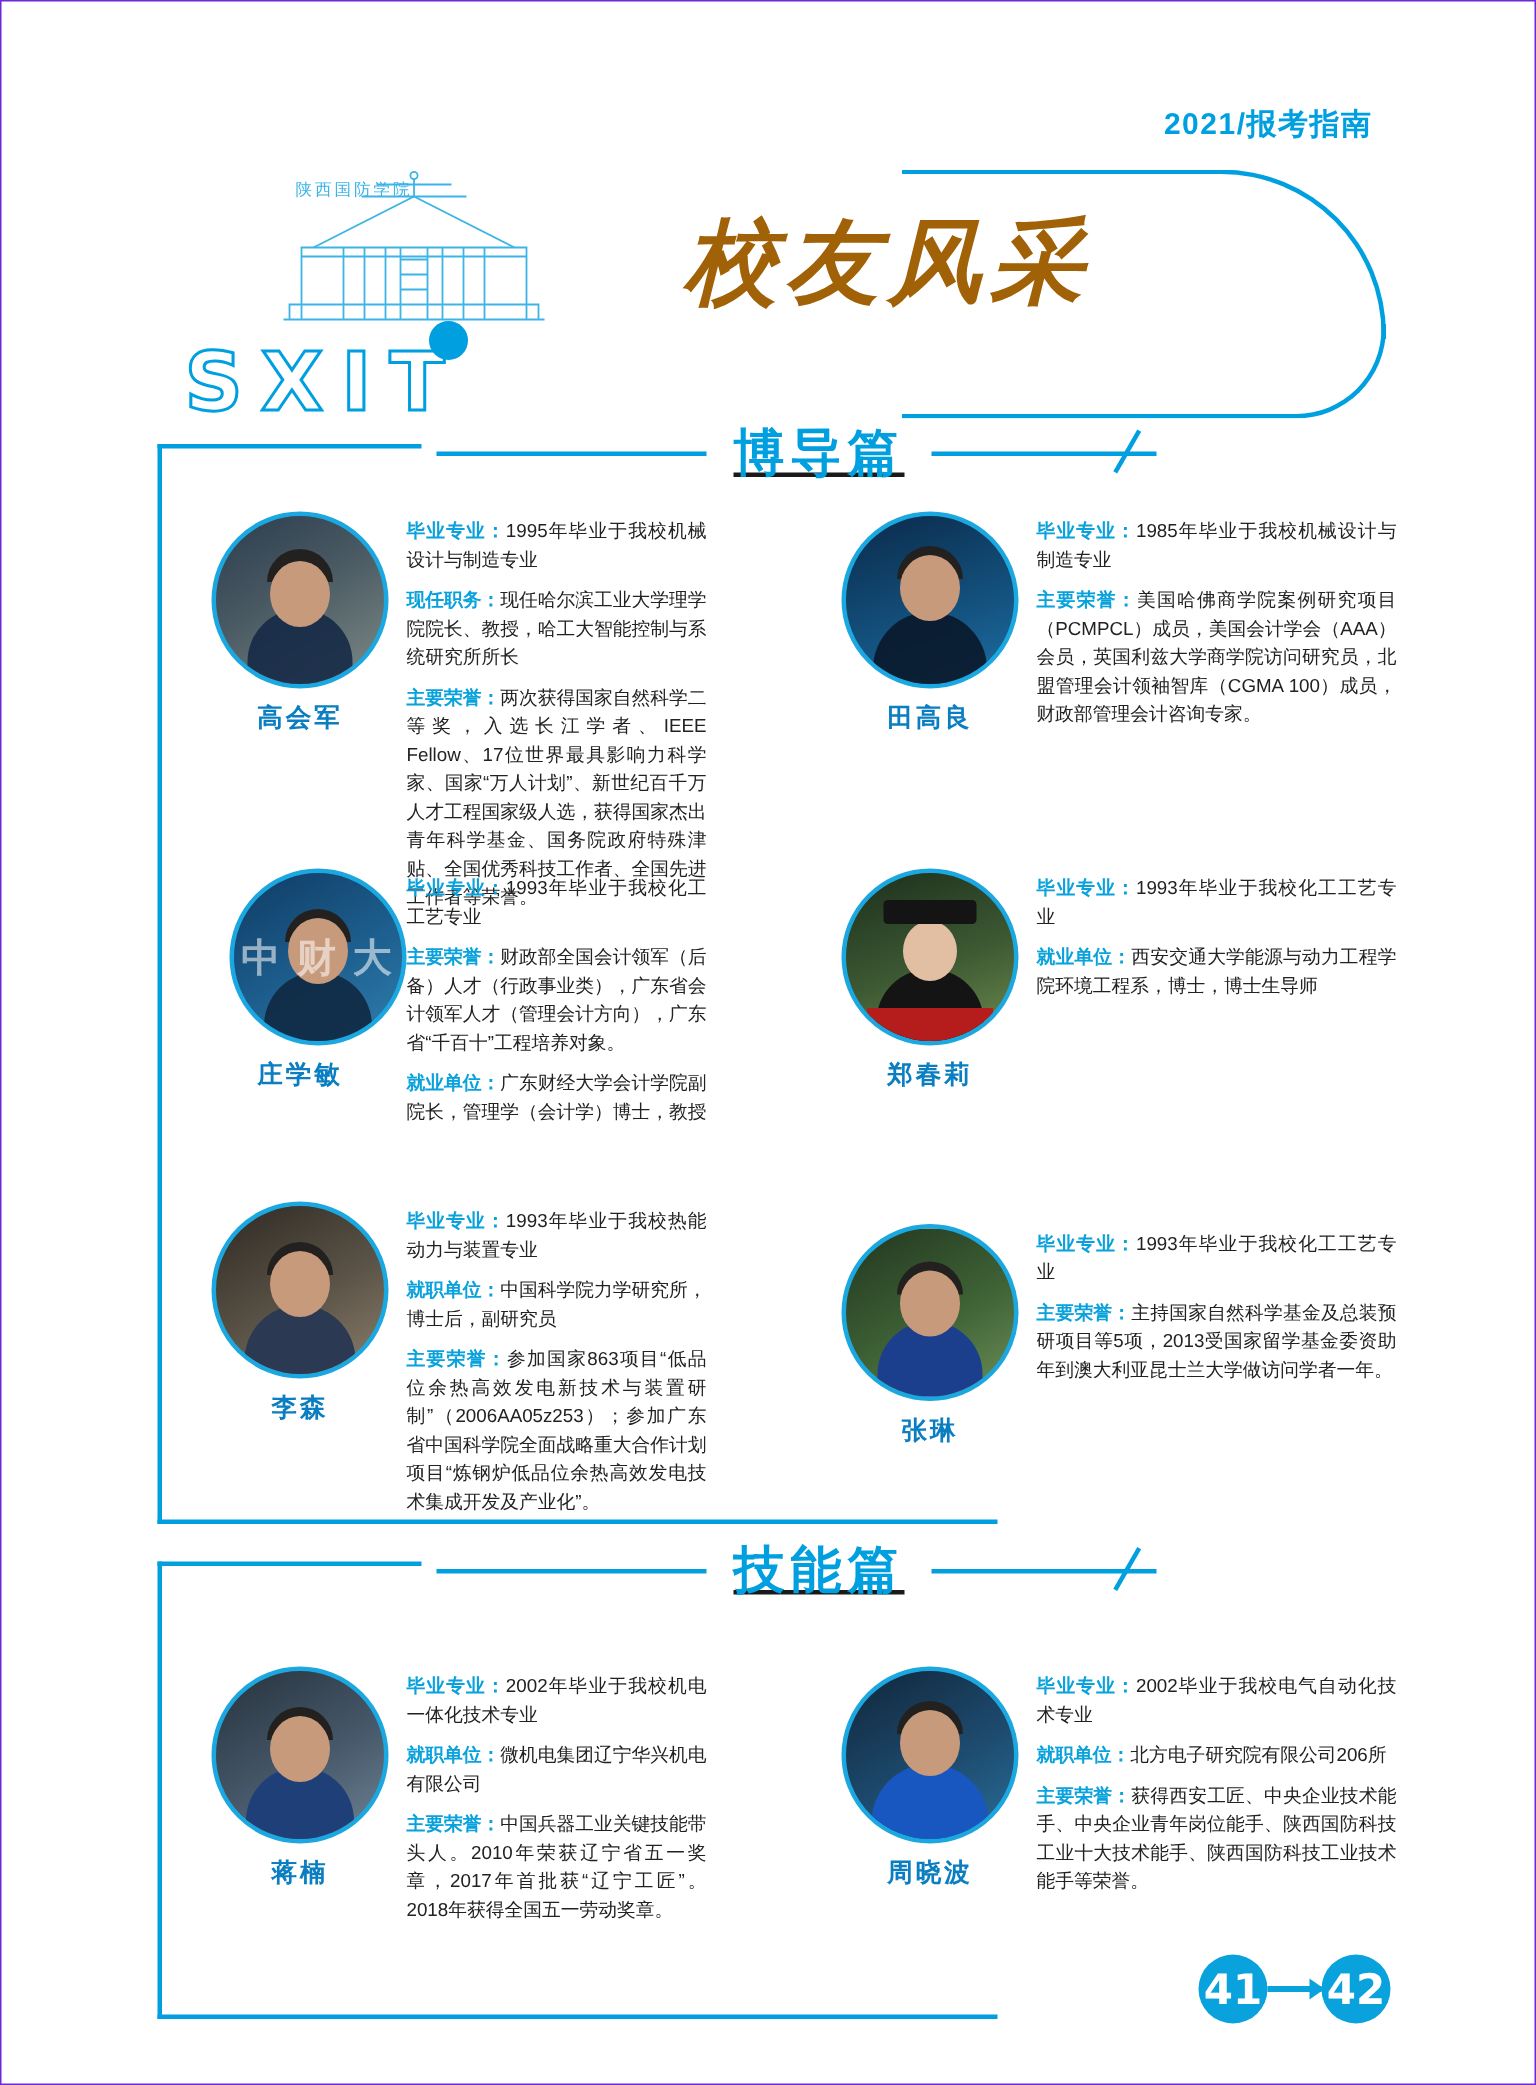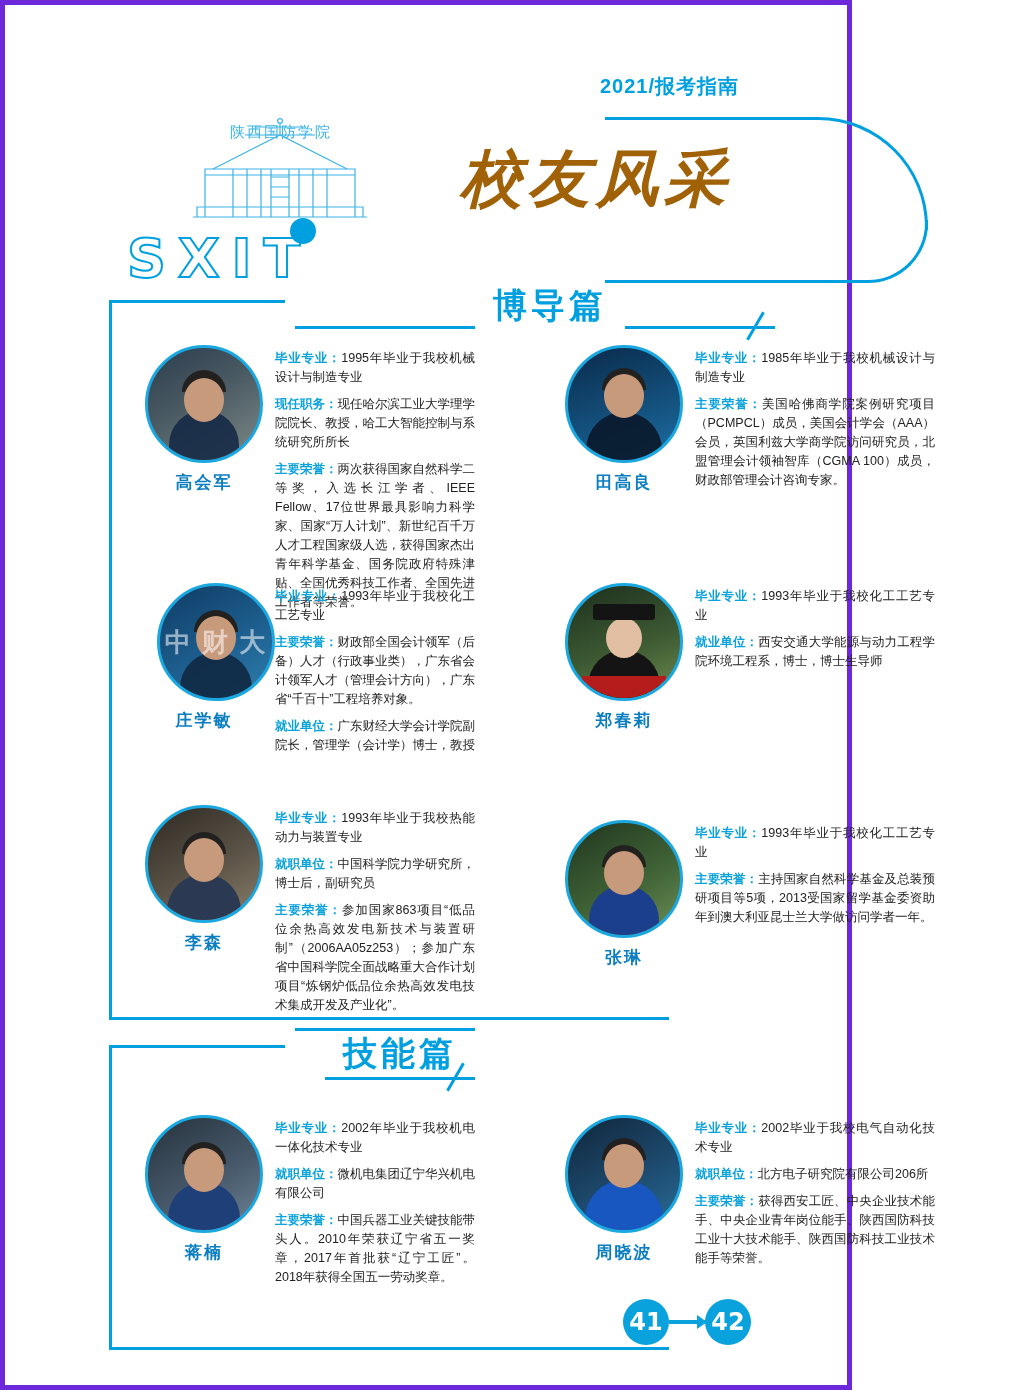--- a/index.html
+++ b/index.html
@@ -10,24 +10,24 @@
     width: 1024px;
     height: 1390px;
     background: #ffffff;
     font-family: "Liberation Sans", sans-serif;
     color: #1a1a1a;
     position: relative;
     overflow: hidden;
   }
   .page {
     position: relative;
-    width: 852px;
+    width: 1024px;
     height: 1390px;
     box-sizing: border-box;
-    border: 5px solid #6d28d9;
+    border: 1px solid #6d28d9;
     background: #fff;
   }
 
   
   .header-year {
     position: absolute;
     top: 68px;
     right: 108px;
     font-size: 20px;
     font-weight: bold;
@@ -91,31 +91,32 @@
   .building {
     position: absolute;
     top: 112px;
     left: 180px;
     width: 190px;
     height: 110px;
   }
   .building-label {
     position: absolute;
     top: 118px;
-    left: 225px;
-    font-size: 15px;
+    left: 196px;
+    font-size: 11px;
     color: #3cb4e5;
     letter-spacing: 2px;
   }
 
   
   .section-head {
     position: absolute;
     display: flex;
-    align-items: flex-end;
+    align-items: center;
+    text-decoration: underline;
   }
   .sec-line-left {
     width: 180px;
     height: 3px;
     background: #00a0e0;
   }
   .sec-label {
     font-size: 34px;
     font-weight: bold;
     color: #00a0e0;
@@ -286,21 +287,21 @@
     right: 96px;
     display: flex;
     align-items: center;
   }
   .pnum {
     width: 46px;
     height: 46px;
     border-radius: 50%;
     background: #0aa2dd;
     color: #fff;
-    font-size: 24px;
+    font-size: 28px;
     font-weight: bold;
     display: flex;
     align-items: center;
     justify-content: center;
     font-family: "DejaVu Sans", sans-serif;
   }
   .pconn {
     width: 36px;
     height: 4px;
     background: #0aa2dd;
@@ -459,21 +460,21 @@
     </div>
     <div class="textblock">
       <div class="row"><span class="lbl">毕业专业：</span><span>1993年毕业于我校化工工艺专业</span></div>
       <div class="row"><span class="lbl">主要荣誉：</span><span>主持国家自然科学基金及总装预研项目等5项，2013受国家留学基金委资助年到澳大利亚昆士兰大学做访问学者一年。</span></div>
     </div>
   </div>
 
   <div class="bracket bracket-2"></div>
   <div class="bracket-2-topgap"></div>
 
-  <div class="section-head" style="top:1023px; left:290px;flex-direction:column;">
+  <div class="section-head" style="top:1023px; left:290px;">
     <div class="sec-line-left"></div>
     <div class="sec-label">技能篇</div>
     <div class="sec-line-right"></div>
   </div>
 
   <div class="card" style="top:1110px; left:140px; width:330px;">
     <div class="photo-wrap">
       <div class="photo ph-bg7">
         <div class="inner">
           <div class="head-shape" style="width:72px;height:54px;background:#1e3f78;"></div>

